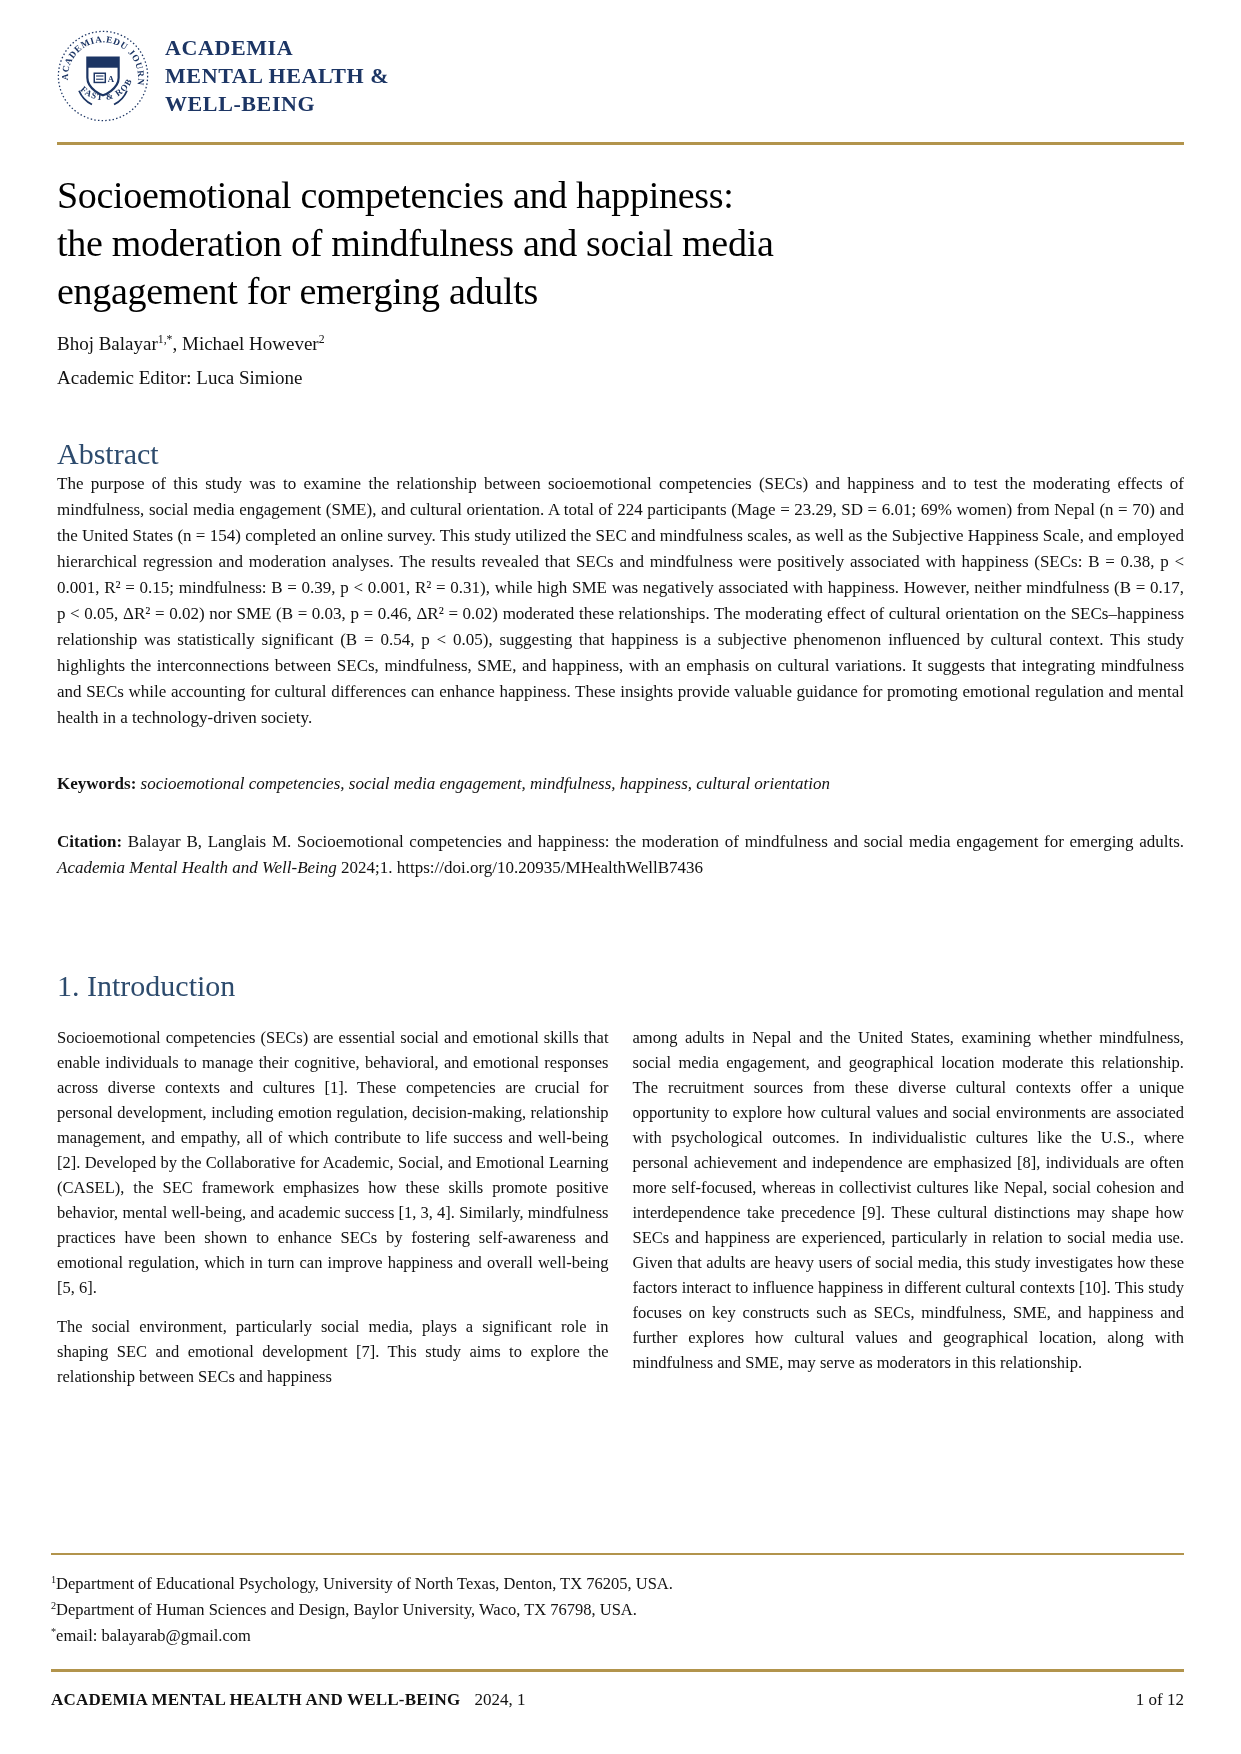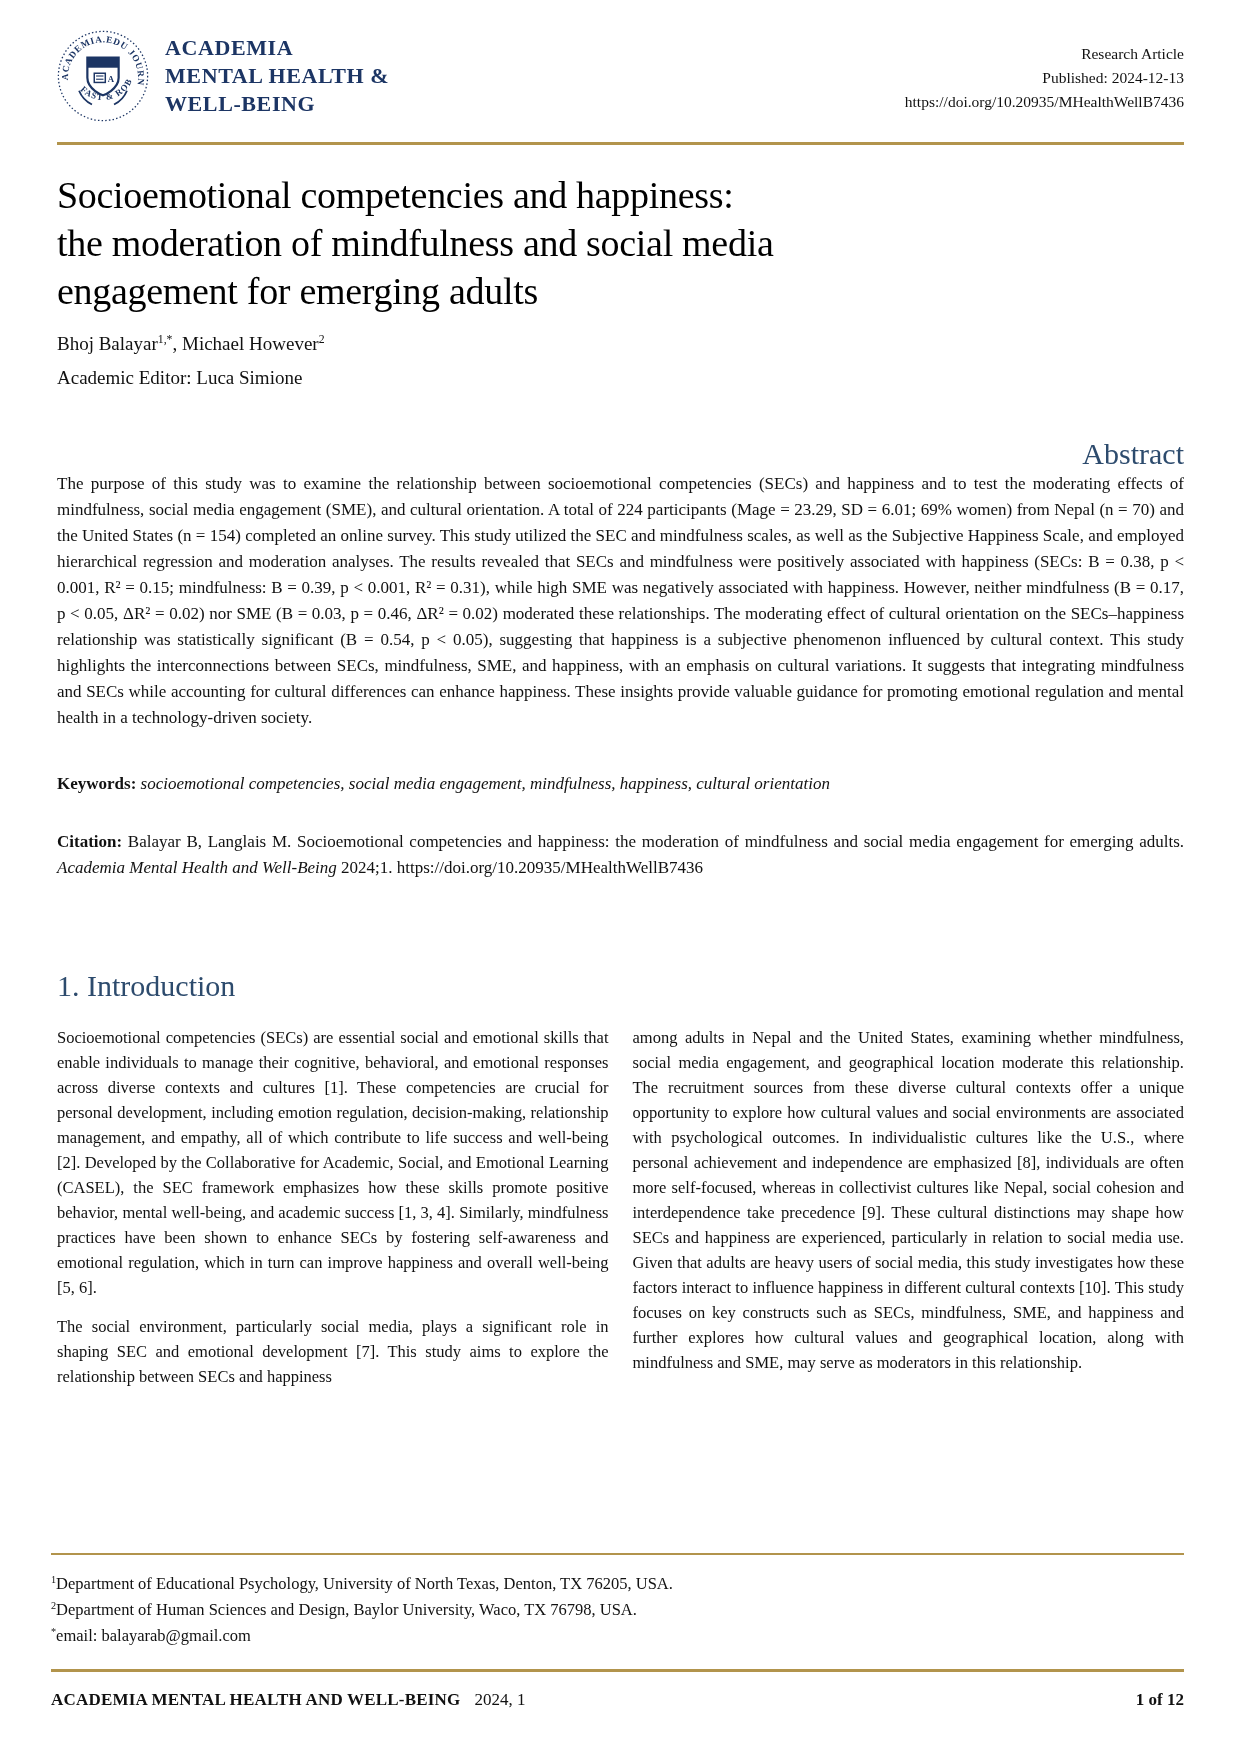--- a/index.html
+++ b/index.html
@@ -24,21 +24,21 @@
   .gold-rule { border: none; border-top: 3px solid #b2944c; margin-top: 20px; }
 
   
   .title { margin-top: 26px; font-size: 38px; line-height: 48px; letter-spacing: -0.3px; font-weight: 400; color: #000000; }
   .authors { margin-top: 18px; font-size: 19px; }
   .authors sup, .fn sup { font-size: 62%; vertical-align: super; line-height: 0; }
   .editor { margin-top: 12px; font-size: 19px; }
 
   
   .section-heading { color: #2d4b6d; font-size: 30px; font-weight: 400; }
-  .abstract-heading { margin-top: 48px; text-align: right; }
+  .abstract-heading { margin-top: 48px; }
   .abstract-body { font-size: 17px; line-height: 26px; text-align: justify; }
 
   .keywords { margin-top: 40px; font-size: 17px; line-height: 26px; }
   .keywords .kw-label { font-weight: bold; }
   .keywords .kw-text { font-style: italic; }
 
   .citation { margin-top: 32px; font-size: 17px; line-height: 26px; text-align: justify; }
   .citation .cite-label { font-weight: bold; }
   .citation .cite-journal { font-style: italic; }
   .citation a { color: #111; text-decoration: none; }
@@ -50,21 +50,21 @@
   .col p + p { margin-top: 14px; }
 
   
   .bottom { position: absolute; left: 51px; right: 57px; top: 1553px; }
   .fn-rule { border: none; border-top: 2.5px solid #b2944c; }
   .footnotes { margin-top: 16px; font-size: 16.5px; line-height: 26px; }
   .footer-rule { border: none; border-top: 3px solid #b2944c; margin-top: 20px; }
   .footer-row { margin-top: 18px; display: flex; justify-content: space-between; align-items: baseline; font-size: 17px; }
   .footer-left { display: flex; align-items: baseline; gap: 14px; }
   .footer-journal { font-weight: bold; letter-spacing: 0.2px; }
-  .footer-page { font-weight: bold; }
+  .footer-page { font-weight: normal; }
 </style>
 </head>
 <body>
 
 <div class="page">
 
   <div class="header">
     <div class="brand">
       <svg class="logo-seal" viewBox="0 0 100 100" aria-hidden="true">
         <defs>
@@ -87,25 +87,20 @@
         <rect x="40.5" y="47" width="12" height="10" fill="none" stroke="#1c3564" stroke-width="1.6"></rect>
         <line x1="42.5" y1="50" x2="50.5" y2="50" stroke="#1c3564" stroke-width="1.2"></line>
         <line x1="42.5" y1="53.5" x2="50.5" y2="53.5" stroke="#1c3564" stroke-width="1.2"></line>
         <text x="58.5" y="56.5" font-size="9.5" font-weight="bold" fill="#1c3564" text-anchor="middle" font-family="Liberation Serif, serif">A</text>
       </svg>
       <div class="wordmark">
         <div>ACADEMIA</div>
         <div>MENTAL HEALTH &amp;</div>
         <div>WELL-BEING</div>
       </div>
-    </div>
-    <div class="header-meta">
-      <div>Research Article</div>
-      <div>Published: 2024-12-13</div>
-      <div><a href="#">https://doi.org/10.20935/MHealthWellB7436</a></div>
     </div>
   </div>
 
   <hr class="gold-rule">
 
   <h1 class="title">
     <div>Socioemotional competencies and happiness:</div>
     <div>the moderation of mindfulness and social media</div>
     <div>engagement for emerging adults</div>
   </h1>

